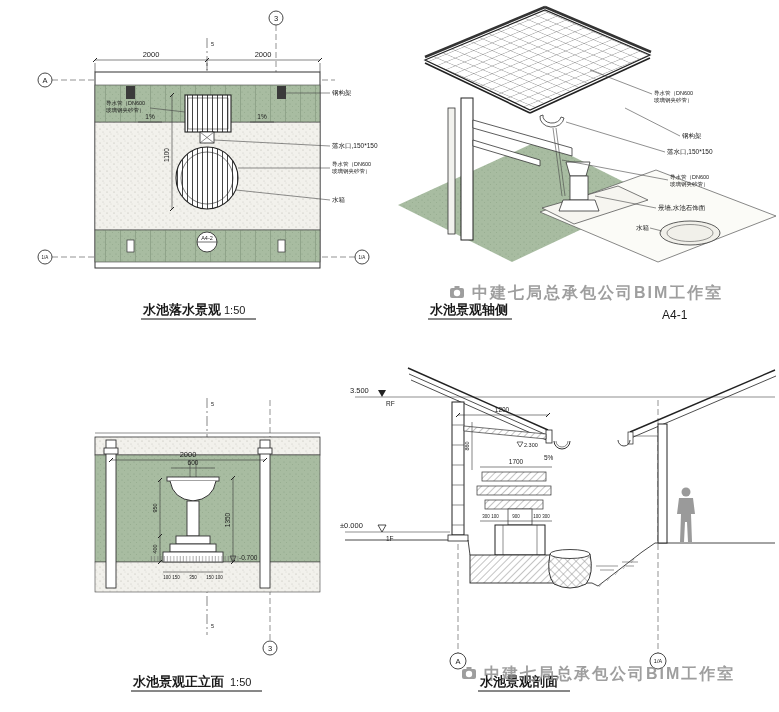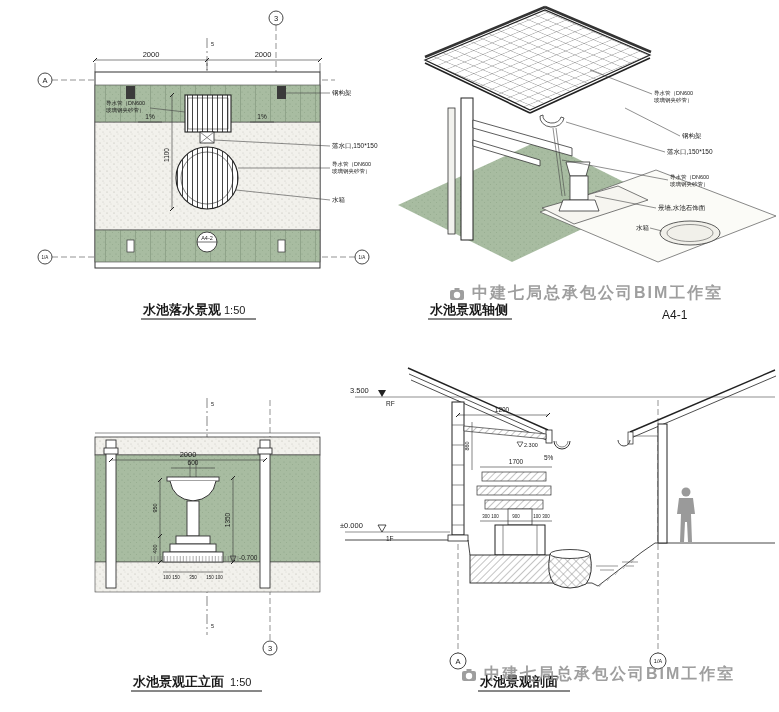--- a/index.html
+++ b/index.html
@@ -12,21 +12,21 @@
   .dash{stroke:#666;stroke-width:.7;fill:none;stroke-dasharray:6 3}
   .dim{stroke:#333;stroke-width:.6;fill:none}
   .tick{stroke:#222;stroke-width:1;fill:none}
   .bub{fill:#fff;stroke:#333;stroke-width:.9}
   .t4{font-size:4.5px}
   .t5{font-size:5.5px}
   .t6{font-size:6.5px}
   .t7{font-size:7.5px}
   .ttl{font-size:13px;font-weight:bold}
   .scl{font-size:11px}
-  .wm{position:absolute;display:flex;align-items:center;gap:6px;color:#8e8e8e;opacity:.85;
+  .wm{position:absolute;display:flex;gap:6px;color:#8e8e8e;opacity:.85;
       font-size:16px;font-weight:bold;letter-spacing:2px;white-space:nowrap}
 </style>
 </head>
 <body>
 
 <div class="sheet">
 
 <svg width="0" height="0" style="position:absolute" aria-hidden="true">
   <defs>
     <pattern id="p-green" width="6" height="6" patternUnits="userSpaceOnUse">

